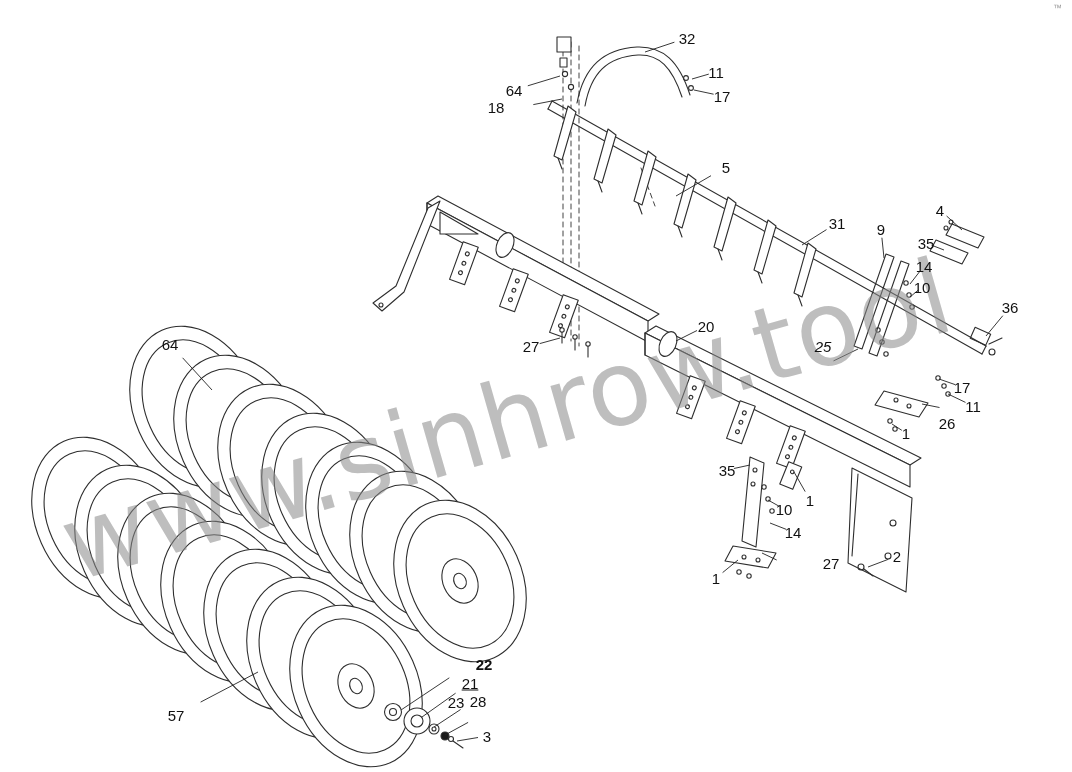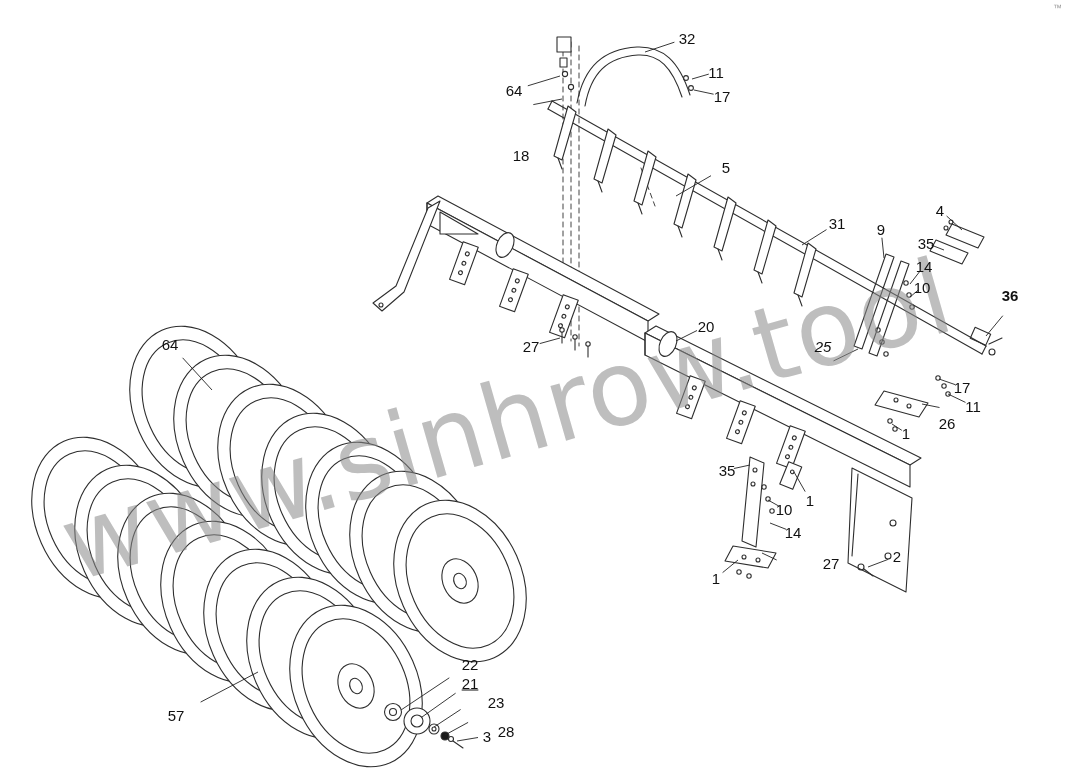--- a/index.html
+++ b/index.html
@@ -341,47 +341,47 @@
       <line x1="478" y1="737.5" x2="457" y2="741"></line>
     </svg>
 
   <div class="watermark">www.sinhrow.tool</div>
 
   <div id="callouts-layer">
       <div class="callout" style="left: 687px; top: 38px;">32</div>
       <div class="callout" style="left: 716px; top: 72px;">11</div>
       <div class="callout" style="left: 722px; top: 96px;">17</div>
       <div class="callout" style="left: 514px; top: 90px;">64</div>
-      <div class="callout" style="left: 521px; top: 107px; margin-top: 48px;">18</div>
+      <div class="callout" style="left: 496px; top: 107px;">18</div>
       <div class="callout" style="left: 726px; top: 167px;">5</div>
       <div class="callout" style="left: 837px; top: 223px;">31</div>
       <div class="callout" style="left: 881px; top: 229px;">9</div>
       <div class="callout" style="left: 940px; top: 210px;">4</div>
       <div class="callout" style="left: 926px; top: 243px;">35</div>
       <div class="callout" style="left: 924px; top: 266px;">14</div>
       <div class="callout" style="left: 922px; top: 287px;">10</div>
-      <div class="callout" style="left: 1010px; top: 295px; font-weight: bold;">36</div>
+      <div class="callout" style="left: 1010px; top: 307px;">36</div>
       <div class="callout" style="left: 706px; top: 326px;">20</div>
       <div class="callout" style="left: 531px; top: 346px;">27</div>
       <div class="callout" style="left: 170px; top: 344px;">64</div>
       <div class="callout" style="left: 823px; top: 346px; font-style: italic;">25</div>
       <div class="callout" style="left: 962px; top: 387px;">17</div>
       <div class="callout" style="left: 973px; top: 406px;">11</div>
       <div class="callout" style="left: 947px; top: 409px; margin-top: 14px;">26</div>
       <div class="callout" style="left: 906px; top: 433px;">1</div>
       <div class="callout" style="left: 727px; top: 470px;">35</div>
       <div class="callout" style="left: 810px; top: 500px;">1</div>
       <div class="callout" style="left: 784px; top: 509px;">10</div>
       <div class="callout" style="left: 793px; top: 532px;">14</div>
       <div class="callout" style="left: 783px; top: 563px; margin-left: 48px;">27</div>
       <div class="callout" style="left: 716px; top: 578px;">1</div>
       <div class="callout" style="left: 897px; top: 556px;">2</div>
       <div class="callout" style="left: 176px; top: 715px;">57</div>
-      <div class="callout" style="left: 470px; top: 664px;">22</div>
+      <div class="callout" style="left: 484px; top: 664px; font-weight: bold;">22</div>
       <div class="callout" style="left: 470px; top: 683px; text-decoration: underline;">21</div>
-      <div class="callout" style="left: 496px; top: 702px;">23</div>
-      <div class="callout" style="left: 478px; top: 731px; margin-left: 28px;">28</div>
+      <div class="callout" style="left: 456px; top: 702px;">23</div>
+      <div class="callout" style="left: 478px; top: 701px;">28</div>
       <div class="callout" style="left: 487px; top: 736px;">3</div>
     </div>
 
   <div class="corner-mark">™</div>
 
 </div>
 
 </body></html>

